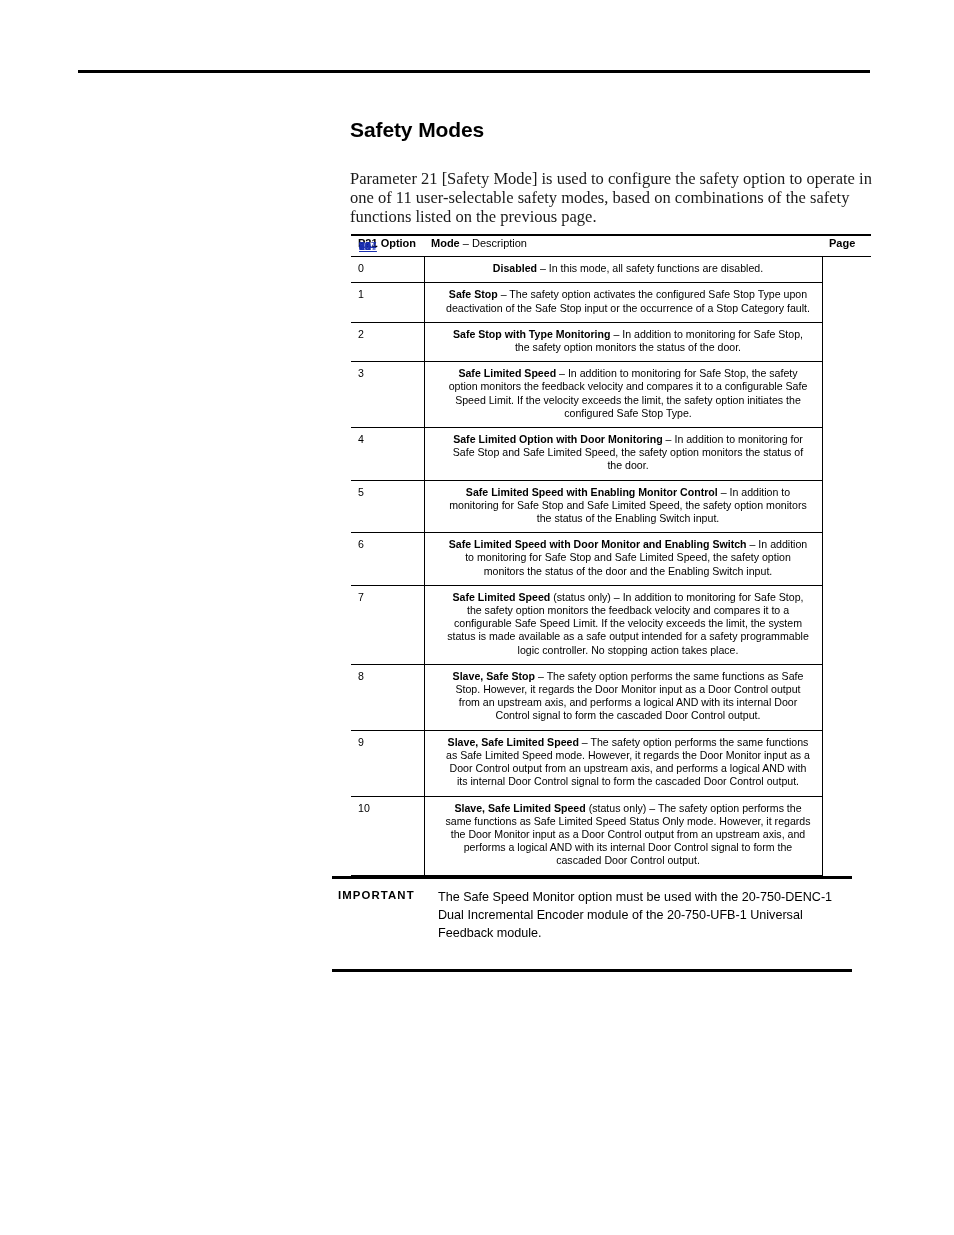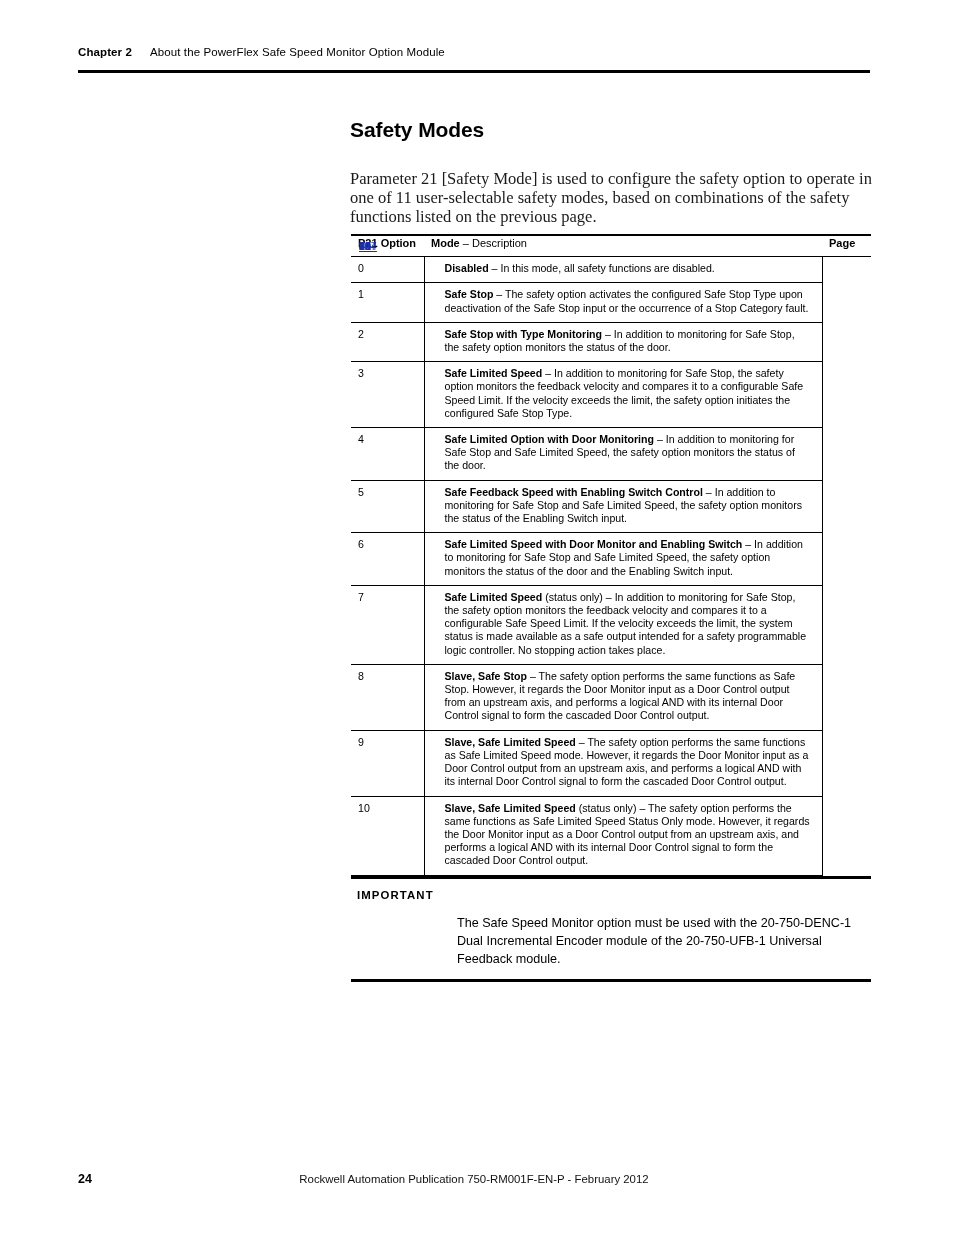--- a/index.html
+++ b/index.html
@@ -106,58 +106,58 @@
     border-bottom: 2.4px solid #000;
   }
   .mode-table td.opt {
     font-size: 10.6px;
   }
   .mode-table td.desc {
     border-left: 0.9px solid #000;
     border-right: 0.9px solid #000;
     padding-left: 20px;
     padding-right: 10px;
+    text-align: center;
   }
   .mode-table td.desc b {
     font-weight: bold;
   }
   .mode-table td.page {
     padding-left: 8px;
   }
   .pagelink {
     color: #1a2fb0;
     text-decoration: underline;
     font-size: 10.6px;
   }
 
   
   .important {
     position: absolute;
-    left: 351px;
+    left: 332px;
     top: 876px;
     width: 520px;
     border-top: 3px solid #000;
     border-bottom: 3px solid #000;
-    padding: 9px 0 11px 0;
+    padding: 9px 0 27px 0;
     display: flex;
     align-items: flex-start;
   }
   .important .label {
     flex: 0 0 100px;
     font-size: 11.4px;
     font-weight: bold;
     letter-spacing: 1.1px;
     padding-left: 6px;
     padding-top: 1px;
   }
   .important .body {
     flex: 1 1 auto;
     font-size: 12.6px;
     line-height: 18px;
-    margin-top: 26px;
   }
 
   
   .footer {
     position: absolute;
     left: 78px;
     top: 1172px;
     width: 792px;
     height: 18px;
   }
@@ -176,24 +176,20 @@
     text-align: center;
     font-size: 11.4px;
     color: #111;
   }
 </style>
 </head>
 <body>
 
 <div class="page">
 
-  <div class="run-head">
-    <span class="chapter">Chapter 2</span>
-    <span class="chapter-title">About the PowerFlex Safe Speed Monitor Option Module</span>
-  </div>
   <div class="run-head-rule"></div>
 
   <h1 class="section-title">Safety Modes</h1>
   <p class="intro">Parameter 21 [Safety Mode] is used to configure the safety option to operate in one of 11 user-selectable safety modes, based on combinations of the safety functions listed on the previous page.</p>
 
   <table class="mode-table">
     <colgroup>
       <col class="c-opt">
       <col class="c-desc">
       <col class="c-page">
@@ -226,21 +222,21 @@
           <td class="desc"><b>Safe Limited Speed</b><span> – In addition to monitoring for Safe Stop, the safety option monitors the feedback velocity and compares it to a configurable Safe Speed Limit. If the velocity exceeds the limit, the safety option initiates the configured Safe Stop Type.</span></td>
           <td class="page"><a class="pagelink" href="#">75</a></td>
         </tr>
         <tr>
           <td class="opt">4</td>
           <td class="desc"><b>Safe Limited Option with Door Monitoring</b><span> – In addition to monitoring for Safe Stop and Safe Limited Speed, the safety option monitors the status of the door.</span></td>
           <td class="page"><a class="pagelink" href="#">81</a></td>
         </tr>
         <tr>
           <td class="opt">5</td>
-          <td class="desc"><b>Safe Feedback Speed with Enabling Switch Control</b><span> – In addition to monitoring for Safe Stop and Safe Limited Speed, the safety option monitors the status of the Enabling Switch input.</span></td>
+          <td class="desc"><b>Safe Limited Speed with Enabling Monitor Control</b><span> – In addition to monitoring for Safe Stop and Safe Limited Speed, the safety option monitors the status of the Enabling Switch input.</span></td>
           <td class="page"><a class="pagelink" href="#">83</a></td>
         </tr>
         <tr>
           <td class="opt">6</td>
           <td class="desc"><b>Safe Limited Speed with Door Monitor and Enabling Switch</b><span> – In addition to monitoring for Safe Stop and Safe Limited Speed, the safety option monitors the status of the door and the Enabling Switch input.</span></td>
           <td class="page"><a class="pagelink" href="#">86</a></td>
         </tr>
         <tr>
           <td class="opt">7</td>
           <td class="desc"><b>Safe Limited Speed</b><span> (status only) – In addition to monitoring for Safe Stop, the safety option monitors the feedback velocity and compares it to a configurable Safe Speed Limit. If the velocity exceeds the limit, the system status is made available as a safe output intended for a safety programmable logic controller. No stopping action takes place.</span></td>
@@ -262,18 +258,14 @@
           <td class="page"><a class="pagelink" href="#">107</a></td>
         </tr>
       </tbody>
   </table>
 
   <div class="important">
     <div class="label">IMPORTANT</div>
     <div class="body">The Safe Speed Monitor option must be used with the 20-750-DENC-1 Dual Incremental Encoder module of the 20-750-UFB-1 Universal Feedback module.</div>
   </div>
 
-  <div class="footer">
-    <span class="folio">24</span>
-    <span class="pub">Rockwell Automation Publication 750-RM001F-EN-P - February 2012</span>
-  </div>
 
 </div>
 
 </body></html>

